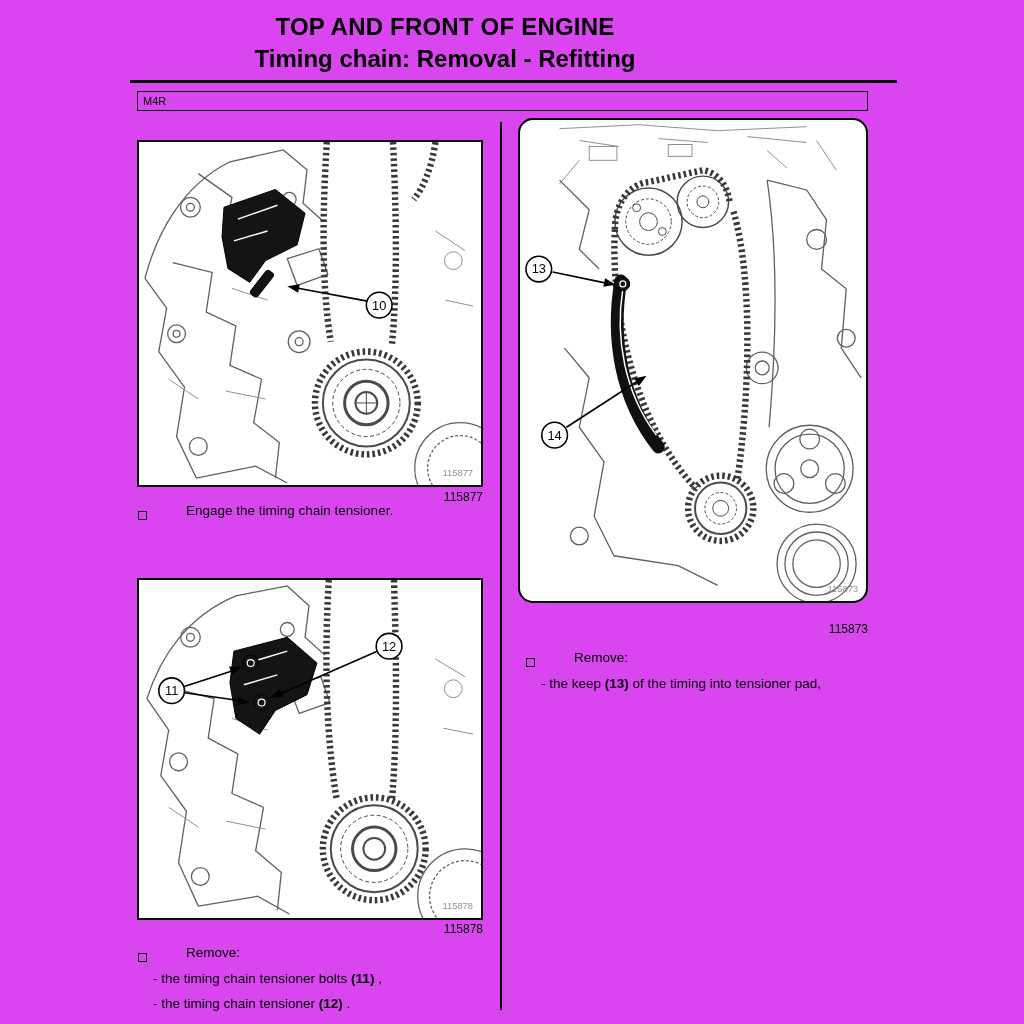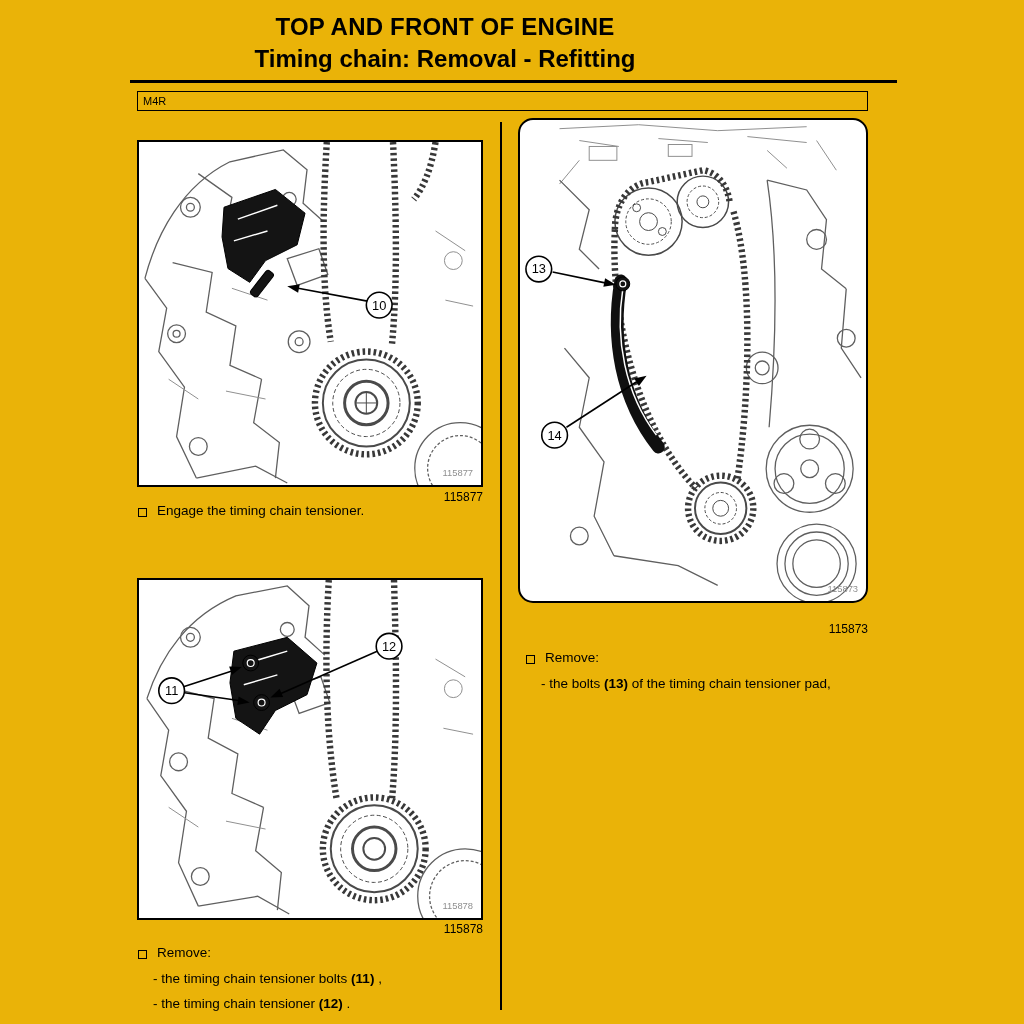--- a/index.html
+++ b/index.html
@@ -1,18 +1,18 @@
 <!DOCTYPE html>
 <html><head>
 <meta charset="utf-8">
 <style>
   * { margin:0; padding:0; box-sizing:border-box; }
   html,body { background:#fff; }
   .page {
-    position:relative; width:1024px; height:1024px; background:#eab308;
+    position:relative; width:1024px; height:1024px; background:#d946ef;
     font-family:"Liberation Sans", sans-serif; color:#000; overflow:hidden;padding-left:38px;
   }
   .title1 { position:absolute; left:130px; top:13px; width:630px; text-align:center;
             font-size:24px; font-weight:bold; letter-spacing:0.2px; }
   .title2 { position:absolute; left:130px; top:45px; width:630px; text-align:center;
             font-size:24px; font-weight:bold; }
   .code-box { position:absolute; left:755px; top:10px; width:116px; height:64px;
               border:3px solid #000; display:flex; align-items:center; justify-content:center;
               font-size:47px; font-weight:bold; }
   .header-rule { position:absolute; left:130px; top:80px; width:767px; height:3px; background:#000; }
@@ -27,21 +27,21 @@
   .fig3 { left:518px; top:118px; width:350px; height:485px;border-radius:15px; }
   .fig-num-below { position:absolute; font-size:12px; text-align:right; color:#000; }
   .fn1 { left:137px; top:490px; width:346px; }
   .fn2 { left:137px; top:922px; width:346px; }
   .fn3 { left:518px; top:622px; width:350px; }
 
   .text-block { position:absolute; font-size:13.5px; line-height:19px; }
   .steps-a { left:137px; top:501px; width:347px; }
   .remove-left { left:137px; top:943px; width:347px; }
   .remove-right { left:525px; top:648px; width:343px; }
-  .bullet-row { display:flex; align-items:center; margin-bottom:7px; }
+  .bullet-row { display:flex; align-items:flex-end; margin-bottom:7px;gap:29px; }
   .bullet-square { flex:0 0 auto; width:9px; height:9px; border:1.6px solid #000;
                    margin:4px 10px 0 1px; }
   .bullet-text { flex:1 1 auto; }
   .justify { text-align:justify; }
   .sub-item { padding-left:16px; margin-top:6px; }
   b { font-weight:bold; }
 
   
   .eng { stroke:#5f5f5f; fill:none; stroke-width:1.3; }
   .eng2 { stroke:#8f8f8f; fill:none; stroke-width:1; }
@@ -278,16 +278,16 @@
       <text class="fig-id" x="342" y="477">115873</text>
     </svg>
   </div>
   <div class="fig-num-below fn3">115873</div>
 
   <div class="text-block remove-right">
     <div class="bullet-row">
       <span class="bullet-square"></span>
       <div class="bullet-text">Remove:</div>
     </div>
-    <div class="sub-item"><span>- the bolts </span><b>(13)</b><span> of the timing chain tensioner pad,</span></div>
+    <div class="sub-item"><span>- the keep </span><b>(13)</b><span> of the timing into tensioner pad,</span></div>
   </div>
 
 </div>
 
 </body></html>

